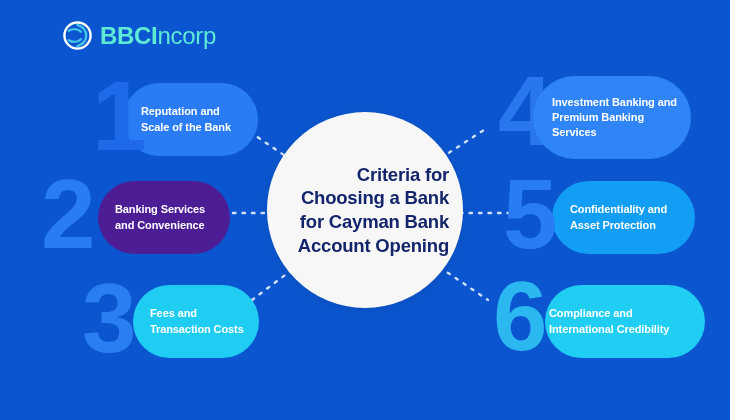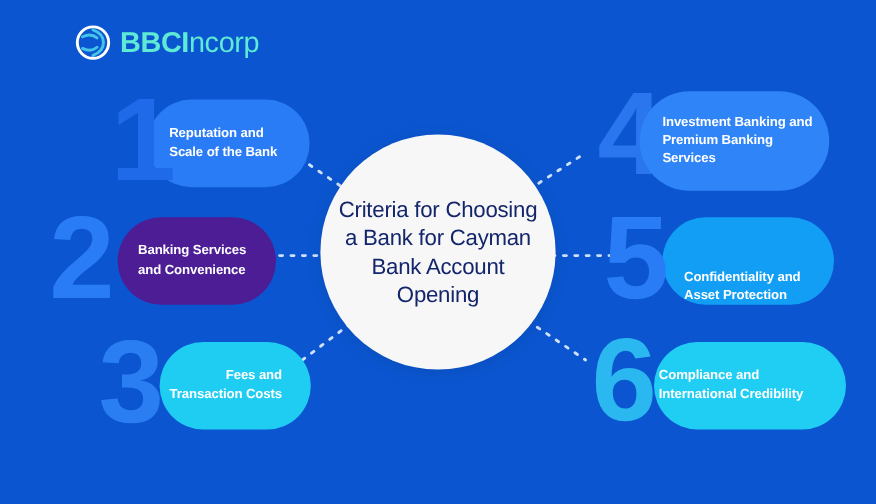--- a/index.html
+++ b/index.html
@@ -60,23 +60,23 @@
     background: #f7f7f7;
     display: flex;
     align-items: center;
     justify-content: center;
     box-shadow: 0 2px 12px rgba(0,0,0,0.10);
     z-index: 6;
   }
   .center-title {
     color: #13256b;
     font-size: 18.5px;
-    font-weight: 400;
+    font-weight: 700;
     line-height: 1.28;
-    text-align: center;
+    text-align: right;
     width: 168px;
     letter-spacing: -0.2px;
   }
 
   
   .connectors {
     position: absolute;
     left: 0;
     top: 0;
     width: 730px;
@@ -148,21 +148,21 @@
   }
 
   
   #item-3 .pill {
     left: 133px;
     top: 285px;
     width: 126px;
     height: 73px;
     background: #20cdf2;
   }
-  #item-3 .pill .pill-text { margin-left: 4px; width: 98px; text-align: right; }
+  #item-3 .pill .pill-text { margin-left: 17px; width: 98px; }
   #item-3 .numeral {
     left: 82px;
     top: 280px;
     color: #2b7ef2;
   }
 
   
   #item-4 .pill {
     left: 533px;
     top: 76px;
@@ -177,21 +177,20 @@
     color: #2a76ef;
   }
 
   
   #item-5 .pill {
     left: 552px;
     top: 181px;
     width: 143px;
     height: 73px;
     background: #139ef5;
-    align-items: flex-end;
   }
   #item-5 .pill .pill-text { margin-left: 18px; width: 116px; }
   #item-5 .numeral {
     left: 503px;
     top: 176px;
     color: #2a7cf6;
   }
 
   
   #item-6 .pill {

